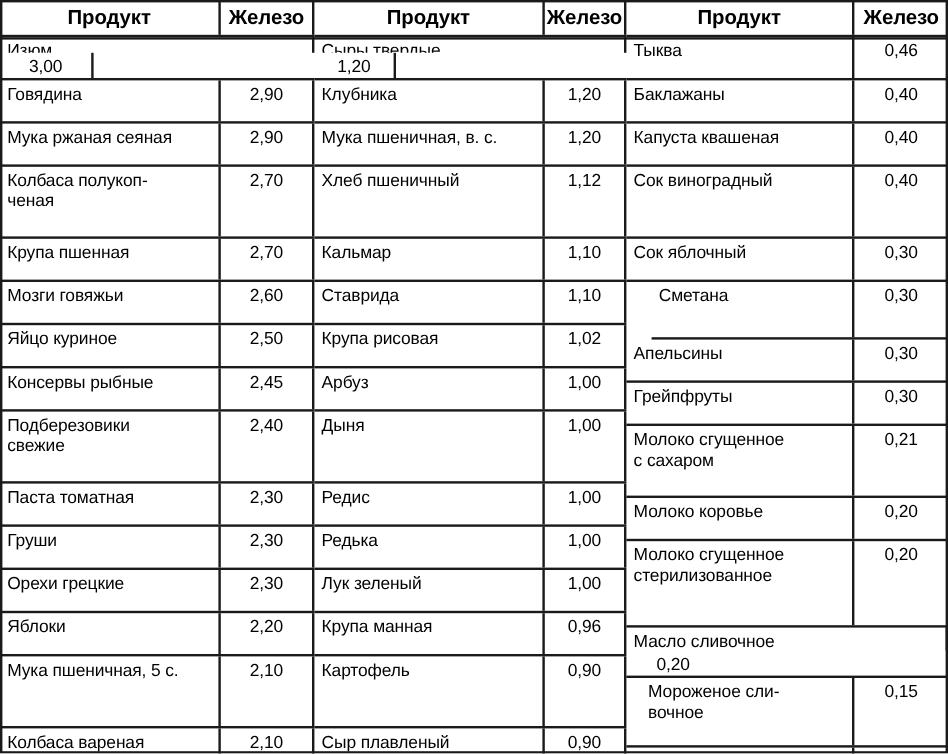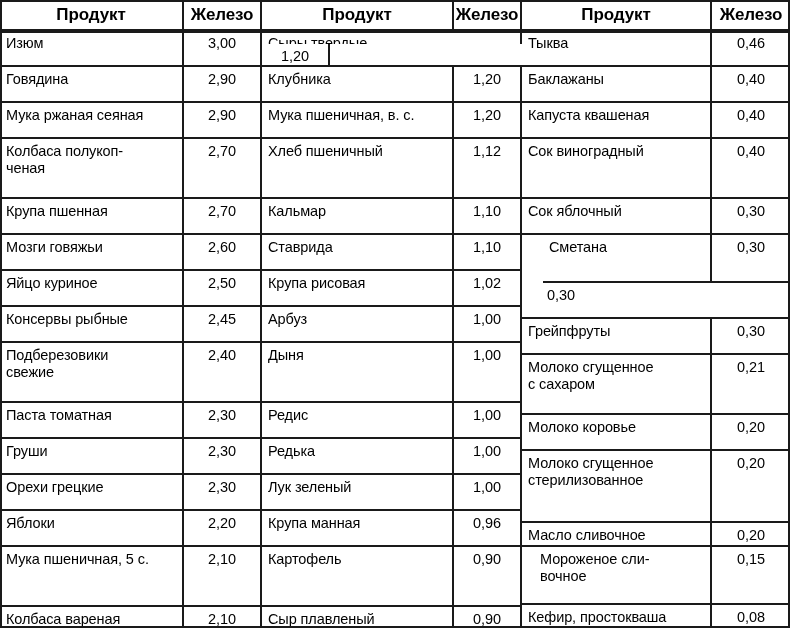--- a/index.html
+++ b/index.html
@@ -105,21 +105,21 @@
 </head>
 <body>
 
 <div id="iron-table">
 
   <div class="col-group" id="group-1">
       <div class="grp-row hdr-row">
         <div class="cell cell-name">Продукт</div>
         <div class="cell cell-val">Железо</div>
       </div>
-      <div class="grp-row" style="height: 36px;">
+      <div class="grp-row" style="height: 36px; flex-direction: column;">
         <div class="cell cell-name">Изюм</div>
         <div class="cell cell-val">3,00</div>
       </div>
       <div class="grp-row" style="height: 36px;">
         <div class="cell cell-name">Говядина</div>
         <div class="cell cell-val">2,90</div>
       </div>
       <div class="grp-row" style="height: 36px;">
         <div class="cell cell-name">Мука ржаная сеяная</div>
         <div class="cell cell-val">2,90</div>
@@ -262,39 +262,40 @@
       </div>
       <div class="grp-row" style="height: 36px;">
         <div class="cell cell-name">Сок яблочный</div>
         <div class="cell cell-val">0,30</div>
       </div>
       <div class="grp-row" style="height: 48px; margin-left: 21px;">
         <div class="cell cell-name">Сметана</div>
         <div class="cell cell-val">0,30</div>
       </div>
       <div class="grp-row" style="height: 36px;">
+        <div class="cell cell-name">Апельсины</div>
         <div class="cell cell-val">0,30</div>
       </div>
       <div class="grp-row" style="height: 36px;">
         <div class="cell cell-name">Грейпфруты</div>
         <div class="cell cell-val">0,30</div>
       </div>
       <div class="grp-row" style="height: 60px;">
         <div class="cell cell-name two-line">Молоко сгущенное<br>с сахаром</div>
         <div class="cell cell-val">0,21</div>
       </div>
       <div class="grp-row" style="height: 36px;">
         <div class="cell cell-name">Молоко коровье</div>
         <div class="cell cell-val">0,20</div>
       </div>
       <div class="grp-row" style="height: 72px;">
         <div class="cell cell-name two-line">Молоко сгущенное<br>стерилизованное</div>
         <div class="cell cell-val">0,20</div>
       </div>
-      <div class="grp-row" style="height: 24px;">
+      <div class="grp-row" style="height: 42px; flex-direction: column;">
         <div class="cell cell-name">Масло сливочное</div>
         <div class="cell cell-val">0,20</div>
       </div>
       <div class="grp-row" style="height: 58px; padding-left: 12px;">
         <div class="cell cell-name two-line">Мороженое сли-<br>вочное</div>
         <div class="cell cell-val">0,15</div>
       </div>
       <div class="grp-row" style="height: 40px;">
         <div class="cell cell-name">Кефир, простокваша</div>
         <div class="cell cell-val">0,08</div>

